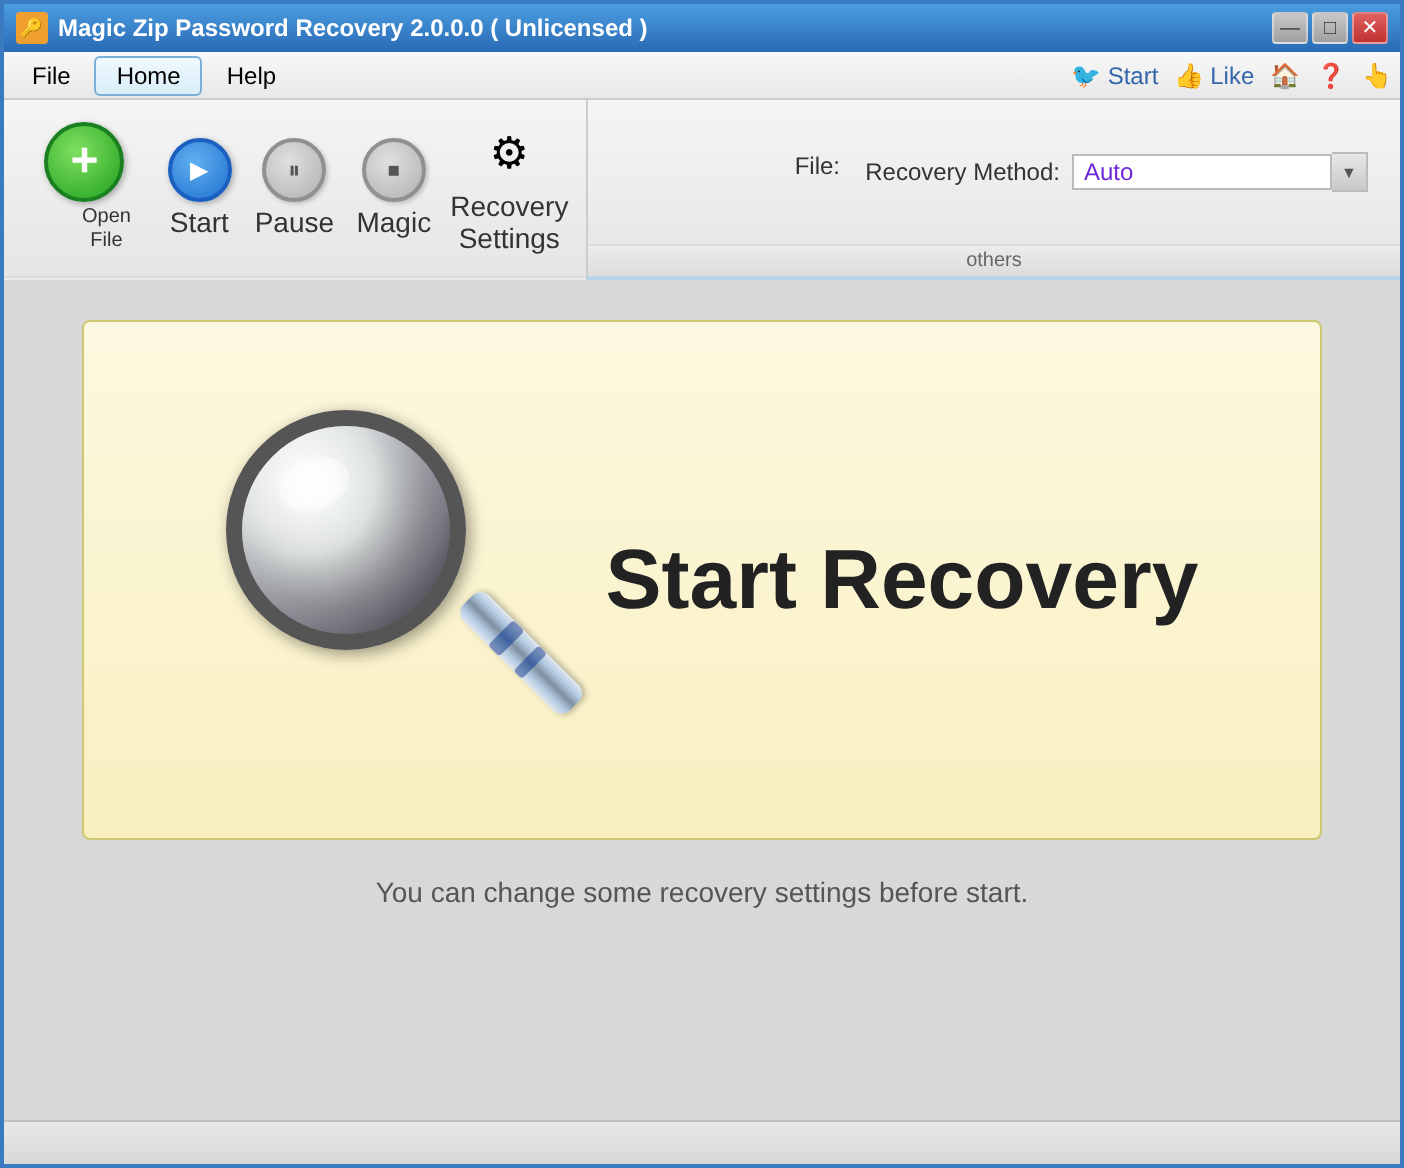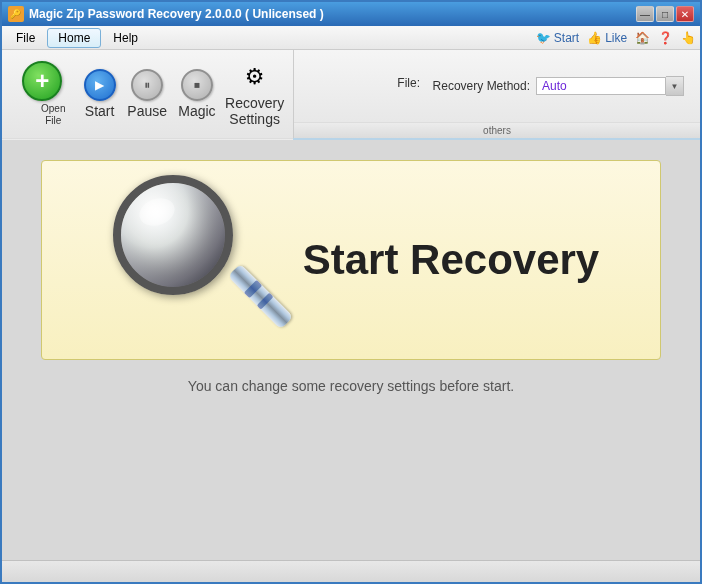--- a/index.html
+++ b/index.html
@@ -219,21 +219,21 @@
       padding: 20px;
       min-height: 380px;
     }
 
     
     .recovery-card {
       background: linear-gradient(to bottom, #fdf8e0, #f8f0c0);
       border: 1px solid #d0c870;
       border-radius: 4px;
       width: 620px;
-      height: 200px;
+      height: 260px;
       display: flex;
       align-items: center;
       justify-content: center;
       gap: 40px;
       position: relative;
       overflow: hidden;
     }
 
     
     .magnifier {

